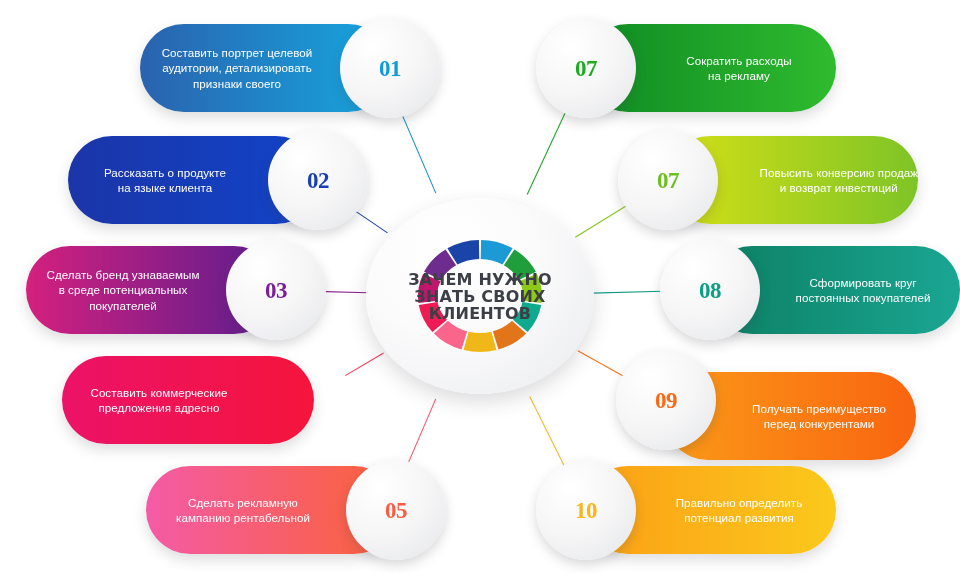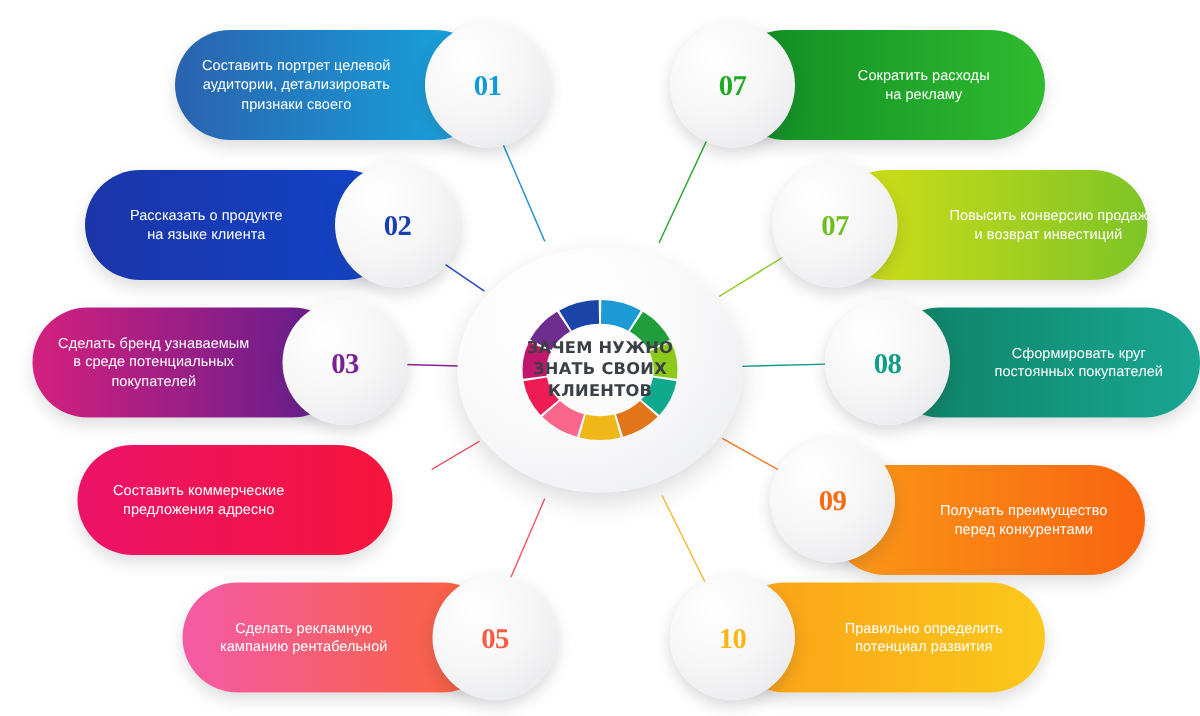--- a/index.html
+++ b/index.html
@@ -123,21 +123,21 @@
   }
   #hub-label {
     position: absolute;
     left: 50%;
     top: 50%;
     transform: translate(-50%,-50%);
     width: 150px;
     text-align: center;
     font-family: "DejaVu Sans", sans-serif;
     font-weight: 700;
-    font-size: 13px;
+    font-size: 16px;
     line-height: 17px;
     color: #3c4046;
     letter-spacing: 0.2px;
     white-space: pre-line;
     z-index: 6;
   }
 </style>
 </head>
 <body>
 

